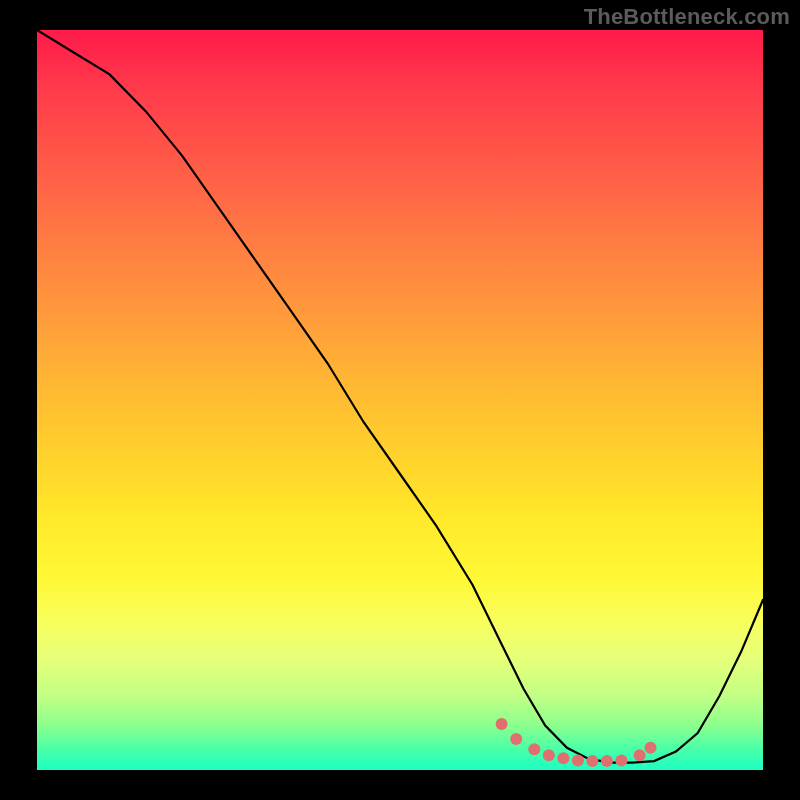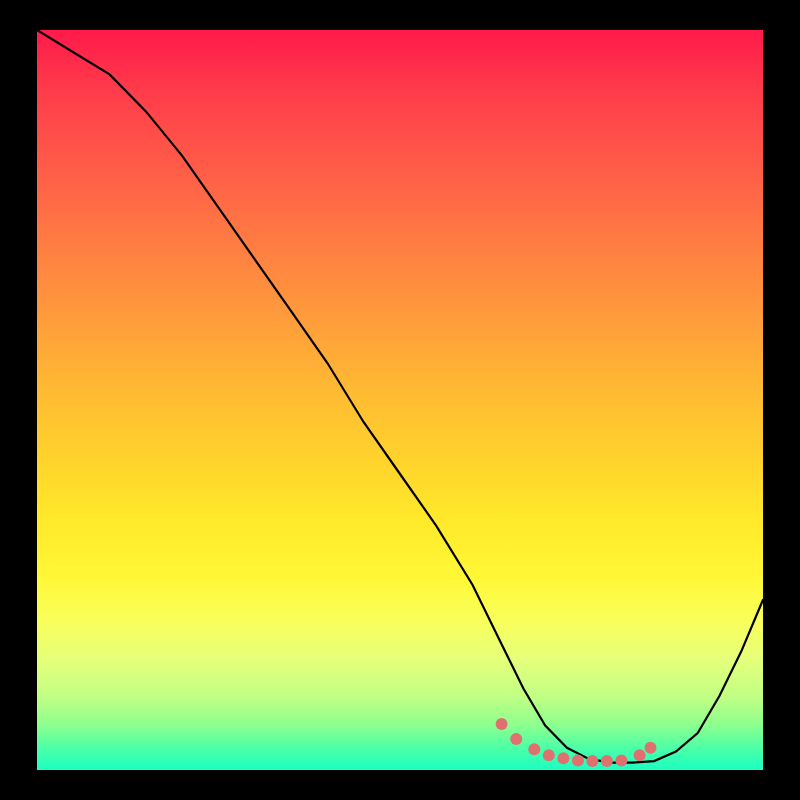--- a/index.html
+++ b/index.html
@@ -59,20 +59,21 @@
   }
   svg.curve {
     position: absolute;
     inset: 0;
   }
 </style>
 </head>
 <body>
 
 <div class="outer">
+  <div class="watermark">TheBottleneck.com</div>
 
   <div class="plot">
     <div class="gradient"></div>
     <svg class="curve" viewBox="0 0 726 740" preserveAspectRatio="none">
       <path id="curve-path" fill="none" stroke="#000" stroke-width="2.2" stroke-linecap="round" d="M0.0 0.0 L36.3 22.2 L72.6 44.4 L108.9 81.4 L145.2 125.8 L181.5 177.6 L217.8 229.4 L254.1 281.2 L290.4 333.0 L326.7 392.2 L363.0 444.0 L399.3 495.8 L435.6 555.0 L464.6 614.2 L486.4 658.6 L508.2 695.6 L530.0 717.8 L551.8 728.9 L573.5 732.6 L595.3 732.6 L617.1 731.1 L638.9 721.5 L660.7 703.0 L682.4 666.0 L704.2 621.6 L726.0 569.8"></path>
       <g id="markers-group">
           <circle cx="464.6" cy="694.1" r="6" fill="#e07070"></circle>
           <circle cx="479.2" cy="708.9" r="6" fill="#e07070"></circle>
           <circle cx="497.3" cy="719.3" r="6" fill="#e07070"></circle>
           <circle cx="511.8" cy="725.2" r="6" fill="#e07070"></circle>

